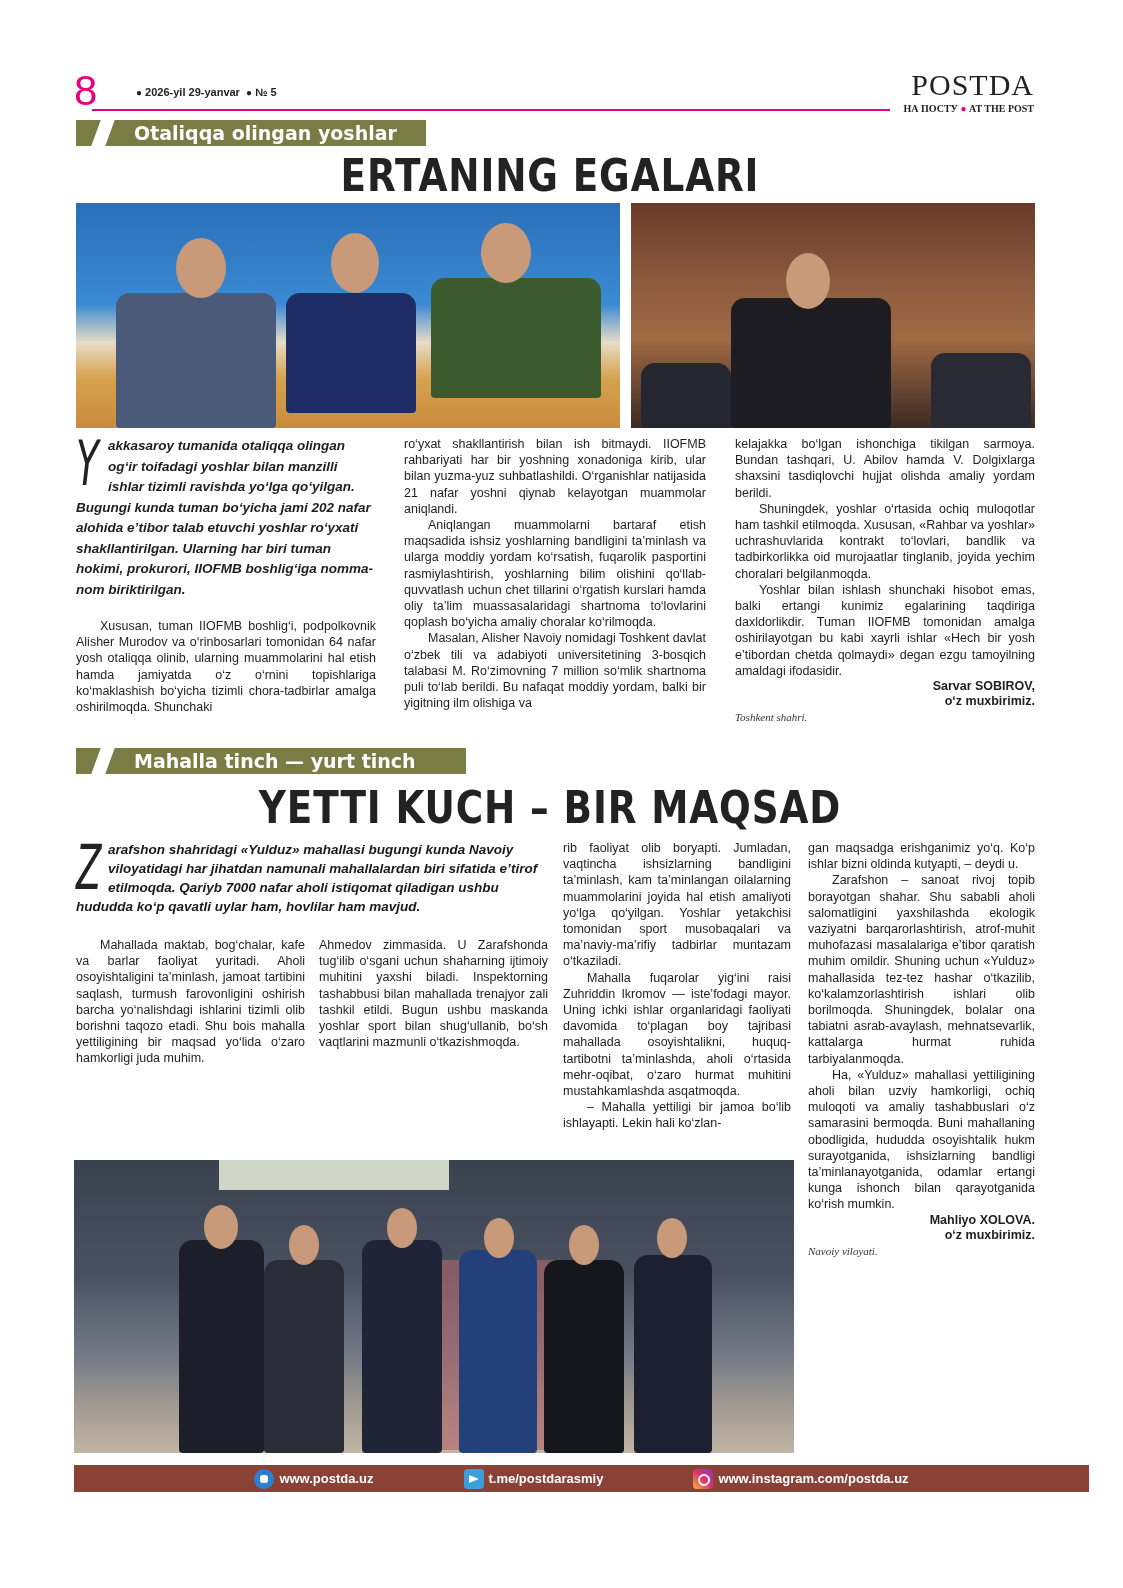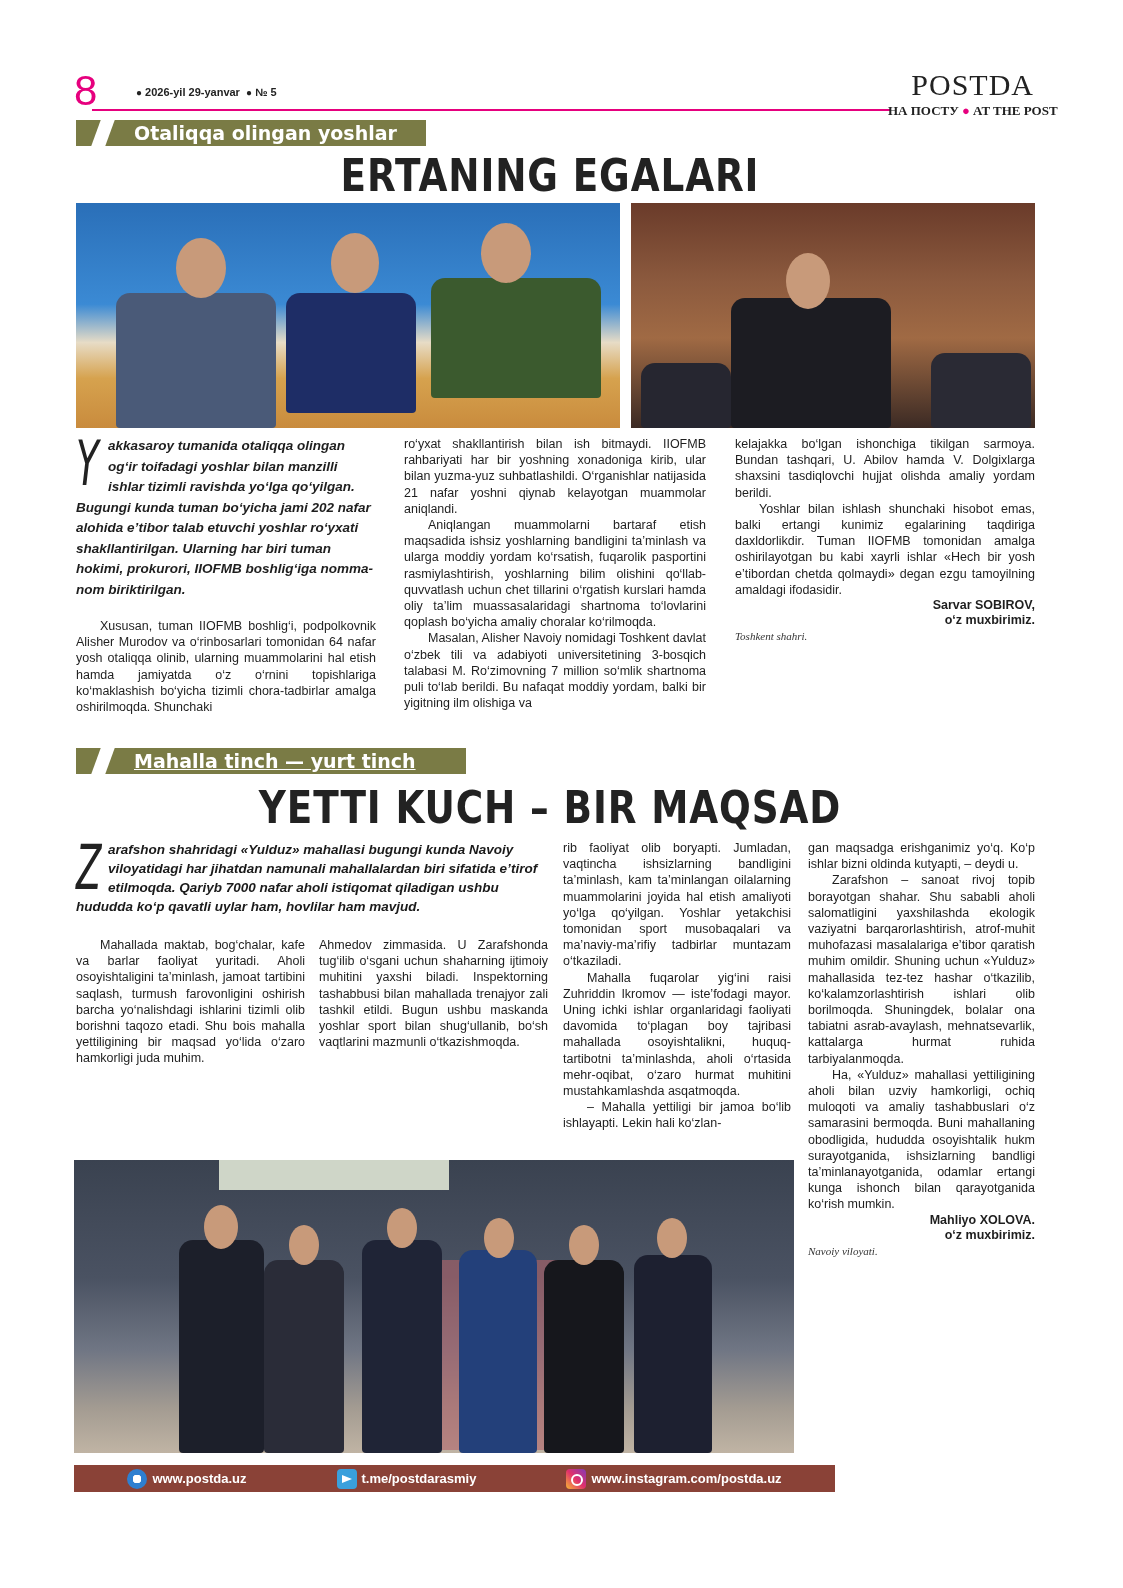--- a/index.html
+++ b/index.html
@@ -6,28 +6,28 @@
   html, body { width: 1123px; height: 1588px; background: #ffffff; overflow: hidden; }
   body { position: relative; font-family: "Liberation Sans", sans-serif; color: #1a1a1a; }
 
   
   .page-num { position: absolute; left: 74px; top: 70px; font-family: "Liberation Sans", sans-serif; font-size: 42px; color: #e6007e; font-weight: 300; line-height: 1; }
   .issue { position: absolute; left: 136px; top: 86px; font-size: 11px; font-weight: bold; color: #222; }
   .issue .dot { font-size: 10px; }
   .hdr-line { position: absolute; left: 92px; top: 109px; width: 798px; height: 2px; background: #e6007e; }
   .masthead { position: absolute; left: 888px; top: 70px; width: 146px; text-align: right; }
   .masthead .logo { font-family: "Liberation Serif", serif; font-size: 30px; letter-spacing: 1px; color: #222; line-height: 1; }
-  .masthead .sub { font-family: "Liberation Serif", serif; font-size: 13px; font-weight: bold; color: #222; margin-top: 3px; white-space: nowrap; }
+  .masthead .sub { font-family: "Liberation Serif", serif; font-size: 10px; font-weight: bold; color: #222; margin-top: 3px; white-space: nowrap; }
   .masthead .sub .pink { color: #e6007e; }
 
   
   .rubric { position: absolute; height: 26px; background: #7a7b45; color: #fff; font-family: "DejaVu Sans", sans-serif; font-weight: bold; font-size: 19px; line-height: 26px; padding-left: 58px; }
   .rubric .slash { position: absolute; left: 20px; top: 0; width: 14px; height: 26px; background: #fff; transform: skewX(-20deg); }
   .rubric1 { left: 76px; top: 120px; width: 350px; }
-  .rubric2 { left: 76px; top: 748px; width: 390px; text-decoration: underline; }
+  .rubric2 { left: 76px; top: 748px; width: 390px; }
 
   .headline { position: absolute; font-family: "DejaVu Sans", sans-serif; font-weight: bold; color: #222; letter-spacing: 1px; text-align: center; transform: scaleX(0.85); transform-origin: center; }
   .h1 { left: 200px; top: 150px; width: 700px; font-size: 44px; }
   .h2 { left: 200px; top: 782px; width: 700px; font-size: 44px; }
 
   
   .photo { position: absolute; overflow: hidden; }
   .photo1 { left: 76px; top: 203px; width: 544px; height: 225px; background: linear-gradient(180deg, #2a6fb8 0%, #3b8ad4 45%, #e7dcc6 62%, #d6a24e 78%, #c98b3d 100%); }
   .photo2 { left: 631px; top: 203px; width: 404px; height: 225px; background: linear-gradient(180deg, #6a3b2a 0%, #8c5a3e 35%, #a06a44 60%, #3b2a24 100%); }
   .photo3 { left: 74px; top: 1160px; width: 720px; height: 293px; background: linear-gradient(180deg, #3a4250 0%, #4a5262 40%, #707684 65%, #a49c92 85%, #c0b4a4 100%); }
@@ -46,21 +46,21 @@
   .c1 { left: 76px; top: 436px; width: 300px; }
   .c2 { left: 404px; top: 436px; width: 302px; }
   .c3 { left: 735px; top: 436px; width: 300px; }
   .lead2 { position: absolute; left: 76px; top: 840px; width: 478px; font-weight: bold; font-style: italic; font-size: 13.5px; line-height: 19px; }
   .c4 { left: 76px; top: 937px; width: 229px; }
   .c5 { left: 319px; top: 937px; width: 229px; }
   .c6 { left: 563px; top: 840px; width: 228px; }
   .c7 { left: 808px; top: 840px; width: 227px; }
 
   
-  .footer { position: absolute; left: 74px; top: 1465px; width: 761px; height: 27px; background: #8a4237; display: flex; justify-content: center; align-items: center; gap: 90px; }
+  .footer { position: absolute; left: 74px; top: 1465px; width: 1015px; height: 27px; background: #8a4237; display: flex; justify-content: center; align-items: center; gap: 90px; }
   .f-item { display: flex; align-items: center; gap: 5px; color: #fff; font-weight: bold; font-size: 13px; }
   .f-icon { width: 20px; height: 20px; border-radius: 4px; display: inline-block; }
   .web-icon { background: radial-gradient(circle, #ffffff 0 30%, #2e7fd0 32%); border-radius: 50%; }
   .tg-icon { background: #3aa0dc; position: relative; }
   .tg-icon::after { content: ""; position: absolute; left: 5px; top: 6px; border-left: 10px solid #fff; border-top: 4px solid transparent; border-bottom: 4px solid transparent; }
   .ig-icon { background: linear-gradient(45deg, #f7b733, #e1306c, #833ab4); position: relative; }
   .ig-icon::after { content: ""; position: absolute; left: 5px; top: 5px; width: 8px; height: 8px; border: 2px solid #fff; border-radius: 50%; }
 </style>
 </head>
 <body>
@@ -108,20 +108,21 @@
   <div style="height:18px"></div>
   <p>Xususan, tuman IIOFMB boshlig‘i, podpolkovnik Alisher Murodov va o‘rinbosarlari tomonidan 64 nafar yosh otaliqqa olinib, ularning muammolarini hal etish hamda jamiyatda o‘z o‘rnini topishlariga ko‘maklashish bo‘yicha tizimli chora-tadbirlar amalga oshirilmoqda. Shunchaki</p>
 </div>
 <div class="col c2">
   <p class="noind">ro‘yxat shakllantirish bilan ish bitmaydi. IIOFMB rahbariyati har bir yoshning xonadoniga kirib, ular bilan yuzma-yuz suhbatlashildi. O‘rganishlar natijasida 21 nafar yoshni qiynab kelayotgan muammolar aniqlandi.</p>
   <p>Aniqlangan muammolarni bartaraf etish maqsadida ishsiz yoshlarning bandligini ta’minlash va ularga moddiy yordam ko‘rsatish, fuqarolik pasportini rasmiylashtirish, yoshlarning bilim olishini qo‘llab-quvvatlash uchun chet tillarini o‘rgatish kurslari hamda oliy ta’lim muassasalaridagi shartnoma to‘lovlarini qoplash bo‘yicha amaliy choralar ko‘rilmoqda.</p>
   <p>Masalan, Alisher Navoiy nomidagi Toshkent davlat o‘zbek tili va adabiyoti universitetining 3-bosqich talabasi M. Ro‘zimovning 7 million so‘mlik shartnoma puli to‘lab berildi. Bu nafaqat moddiy yordam, balki bir yigitning ilm olishiga va</p>
 </div>
 <div class="col c3">
   <p class="noind">kelajakka bo‘lgan ishonchiga tikilgan sarmoya. Bundan tashqari, U. Abilov hamda V. Dolgixlarga shaxsini tasdiqlovchi hujjat olishda amaliy yordam berildi.</p>
+  <p>Shuningdek, yoshlar o‘rtasida ochiq muloqotlar ham tashkil etilmoqda. Xususan, «Rahbar va yoshlar» uchrashuvlarida kontrakt to‘lovlari, bandlik va tadbirkorlikka oid murojaatlar tinglanib, joyida yechim choralari belgilanmoqda.</p>
   <p>Yoshlar bilan ishlash shunchaki hisobot emas, balki ertangi kunimiz egalarining taqdiriga daxldorlikdir. Tuman IIOFMB tomonidan amalga oshirilayotgan bu kabi xayrli ishlar «Hech bir yosh e’tibordan chetda qolmaydi» degan ezgu tamoyilning amaldagi ifodasidir.</p>
   <div class="sig">Sarvar SOBIROV,</div>
   <div class="sig">o‘z muxbirimiz.</div>
   <div class="place">Toshkent shahri.</div>
 </div>
 
 <div class="rubric rubric2">
   <span class="slash"></span>
   <span>Mahalla tinch — yurt tinch</span>
 </div>

